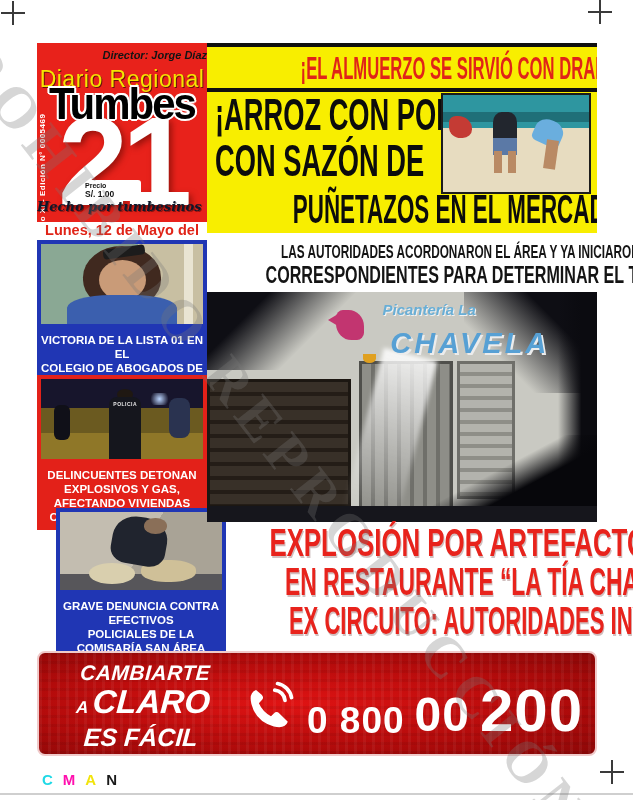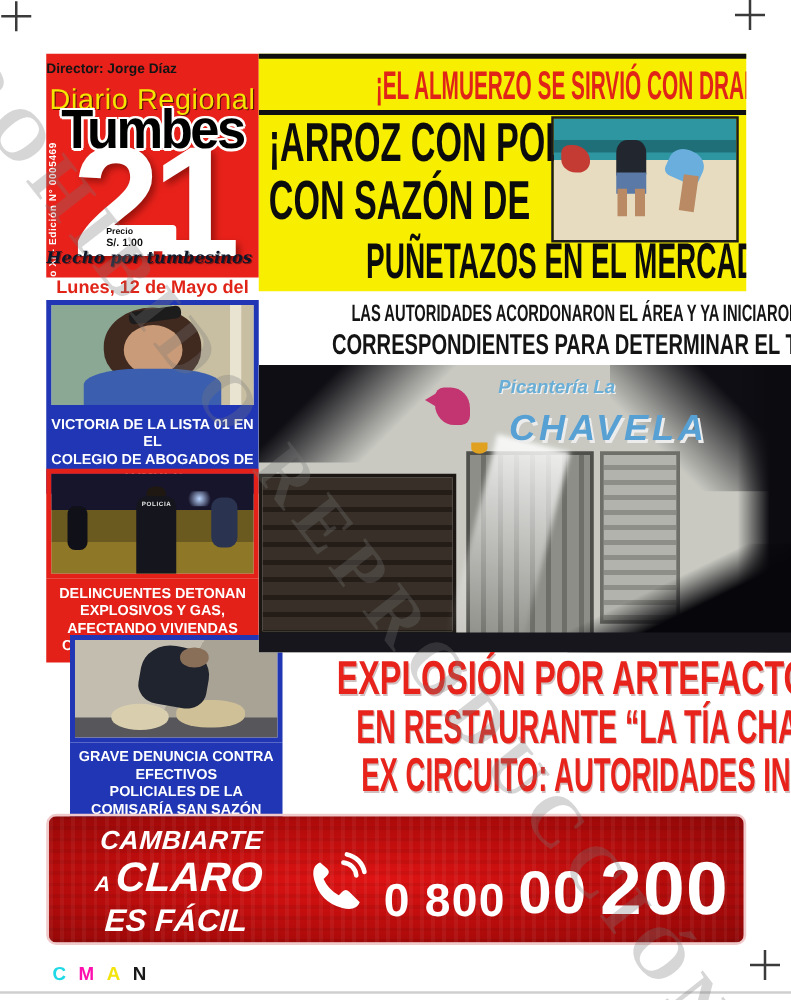--- a/index.html
+++ b/index.html
@@ -15,21 +15,21 @@
   .crop.tr{left:588px;top:0px;}
   .crop.br{left:600px;top:760px;}
 
   
   .watermark{position:absolute;left:-30px;top:-6px;transform:rotate(52deg);transform-origin:0 0;
       font-family:"Liberation Serif",serif;font-size:58px;font-weight:bold;letter-spacing:9px;
       color:rgba(120,120,120,0.30);white-space:nowrap;z-index:40;pointer-events:none;}
 
   
   .masthead{left:37px;top:43px;width:170px;height:179px;background:#e8221b;overflow:hidden;}
-  .mh-director{left:0;right:0;top:6px;text-align:left;font-size:11px;font-weight:bold;color:#141414;}
+  .mh-director{left:17px;right:0;top:6px;text-align:right;font-size:11px;font-weight:bold;color:#141414;font-style:italic;}
   .mh-brandtop{left:0;right:0;top:23px;text-align:center;font-size:23px;font-weight:normal;color:#f5e400;
       letter-spacing:.5px;text-shadow:1px 1px 0 rgba(0,0,0,.55);}
   .mh-name{left:2px;width:166px;top:37px;text-align:center;font-size:42px;font-weight:bold;color:#000;
       white-space:nowrap;letter-spacing:-2px;transform:scaleY(1.05);
       text-shadow:2px 0 #fff,-2px 0 #fff,0 2px #fff,0 -2px #fff,1.5px 1.5px #fff,-1.5px -1.5px #fff,1.5px -1.5px #fff,-1.5px 1.5px #fff;}
   .mh-number{left:0;right:0;top:56px;text-align:center;font-size:126px;line-height:126px;font-weight:bold;
       color:#fff;letter-spacing:-6px;text-shadow:3px 3px 6px rgba(110,10,5,.65);}
   .mh-edition{left:1px;top:38px;height:152px;writing-mode:vertical-rl;transform:rotate(180deg);
       font-size:8px;font-weight:bold;color:#fff;letter-spacing:.5px;}
   .mh-price{left:44px;top:137px;width:52px;background:#fff;border-radius:3px;padding:2px 4px;z-index:3;color:#111;}
@@ -95,21 +95,21 @@
   .ph2 .glow{right:20%;top:18%;width:14%;height:14%;background:radial-gradient(circle,#bcd6ff,transparent 70%);}
 
   .ph3{background:linear-gradient(120deg,#c3bdb0 0 50%,#a9a396 50% 100%);}
   .ph3 .man{left:32%;top:6%;width:34%;height:62%;background:#20242e;border-radius:45% 45% 30% 30%;transform:rotate(10deg);}
   .ph3 .mhead{left:52%;top:8%;width:14%;height:20%;background:#8a6f58;border-radius:50%;}
   .ph3 .sack1{left:18%;top:66%;width:28%;height:26%;background:#d9cfae;border-radius:50%;}
   .ph3 .sack2{left:50%;top:62%;width:34%;height:28%;background:#cfc098;border-radius:45%;}
   .ph3 .shadow{left:0;top:80%;width:100%;height:20%;background:#57565a;}
 
   
-  .mainphoto{left:207px;top:292px;width:426px;height:230px;background:#c9c9c2;overflow:hidden;}
+  .mainphoto{left:207px;top:292px;width:390px;height:230px;background:#c9c9c2;overflow:hidden;}
   .mp-darktl{left:0;top:0;width:42%;height:34%;background:linear-gradient(135deg,#0e0e14 0 26%,transparent 62%);}
   .mp-darktr{right:0;top:0;width:34%;height:44%;background:linear-gradient(225deg,#0e0e14 0 30%,transparent 70%);}
   .mp-rightcol{right:0;top:0;width:10%;height:100%;background:linear-gradient(270deg,#0b0b10 0 40%,transparent);}
   .mp-ground{left:0;bottom:0;width:100%;height:7%;background:#16161c;}
   .mp-vehicle{right:0;bottom:0;width:42%;height:38%;background:linear-gradient(to top left,#07070b 0 42%,transparent 60%);}
   .mp-gateL{left:0;top:38%;width:37%;height:56%;border:3px solid #1c1712;box-sizing:border-box;
       background:repeating-linear-gradient(180deg,#383028 0 10px,#241d17 10px 14px);}
   .mp-gateM{left:39%;top:30%;width:24%;height:66%;border:3px solid #4f4f4b;box-sizing:border-box;
       background:repeating-linear-gradient(90deg,#8e8e88 0 9px,#6f6f6a 9px 13px);}
   .mp-gateR{left:64%;top:30%;width:15%;height:60%;border:3px solid #6f6f6a;box-sizing:border-box;
@@ -236,21 +236,21 @@
   <div class="sb it3 blue">
     <div class="sb-photo ph3">
       <div class="abs shadow"></div>
       <div class="abs sack1"></div>
       <div class="abs sack2"></div>
       <div class="abs man"></div>
       <div class="abs mhead"></div>
     </div>
     <div class="sb-cap">
       <div>GRAVE DENUNCIA CONTRA EFECTIVOS</div>
-      <div>POLICIALES DE LA COMISARÍA SAN SAZÓN</div>
+      <div>POLICIALES DE LA COMISARÍA SAN ÁREA</div>
     </div>
   </div>
 
   <div class="abs mainphoto">
     <div class="abs mp-darktl"></div>
     <div class="abs mp-darktr"></div>
     <div class="abs mp-rightcol"></div>
     <div class="abs mp-gateL"></div>
     <div class="abs mp-gateM"></div>
     <div class="abs mp-gateR"></div>

